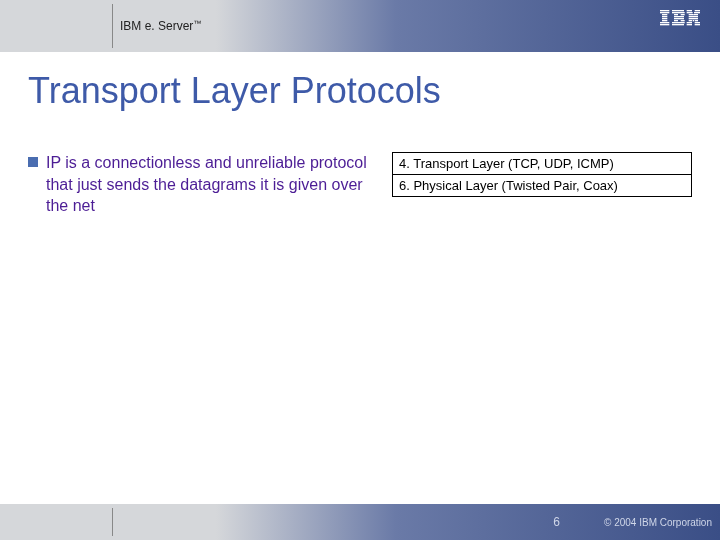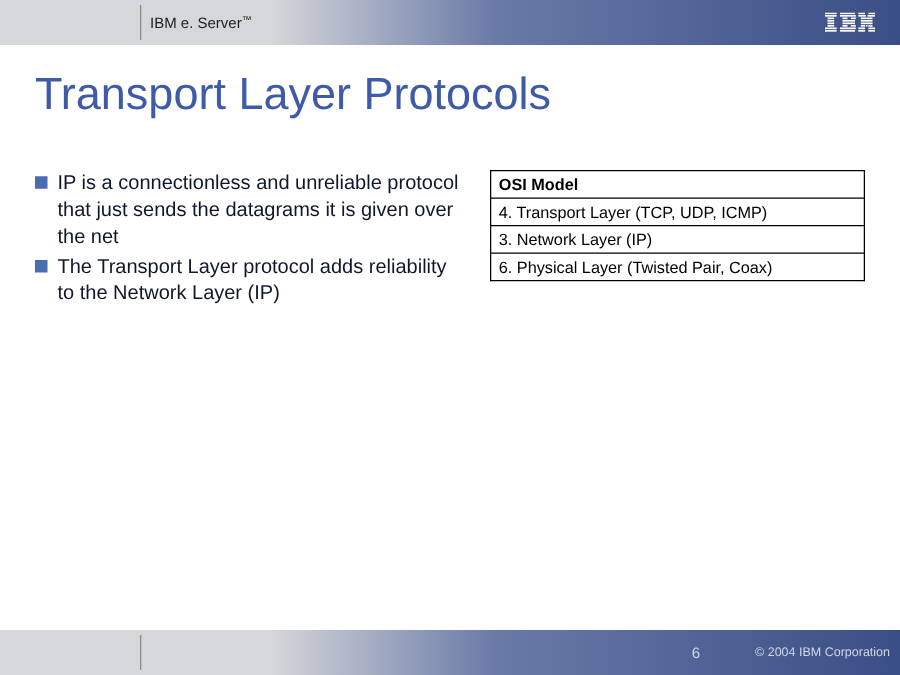--- a/index.html
+++ b/index.html
@@ -1,29 +1,29 @@
 <!DOCTYPE html>
 <html><head>
 <meta charset="utf-8">
 <style>
   * { margin: 0; padding: 0; box-sizing: border-box; }
   html, body { width: 720px; height: 540px; font-family: Arial, Helvetica, sans-serif; background: #fff; }
   .slide { width: 720px; height: 540px; position: relative; display: flex; flex-direction: column; }
-  .header { height: 36px; background: linear-gradient(to right, #d5d7da 0%, #d5d7da 30%, #6a7aa7 55%, #3a4e86 100%); display: flex; align-items: center; padding-left: 120px; position: relative; }
+  .header { height: 52px; background: linear-gradient(to right, #d5d7da 0%, #d5d7da 30%, #6a7aa7 55%, #3a4e86 100%); display: flex; align-items: center; padding-left: 120px; position: relative; }
   .header-brand { font-size: 12px; color: #222; }
   .header-brand sup { font-size: 8px; vertical-align: top; }
   .header-tick { position: absolute; left: 112px; top: 4px; bottom: 4px; width: 1px; background: #888; }
   .ibm-logo { position: absolute; right: 20px; top: 10px; }
   .ibm-logo svg { height: 16px; }
   .title { font-size: 36px; color: #3e5aa8; font-weight: 400; padding: 18px 0 0 28px; }
   .content { flex: 1; display: flex; padding: 40px 28px 0 28px; gap: 20px; }
   .bullets { flex: 1; }
   .bullet { display: flex; margin-bottom: 2px; }
   .bullet-marker { width: 10px; height: 10px; background: #4a6db0; margin-top: 5px; margin-right: 8px; flex-shrink: 0; }
-  .bullet-text { font-size: 16px; line-height: 1.35; color: #0f172a; }
+  .bullet-text { font-size: 16px; line-height: 1.35; color: #4c1d95; }
   .diagram { width: 300px; }
   .osi-table { border-collapse: collapse; width: 100%; }
   .osi-table th, .osi-table td { border: 1px solid #000; padding: 3px 6px; font-size: 13px; text-align: left; font-weight: 400; }
   .osi-table th { font-weight: 700; }
   .footer { height: 36px; background: linear-gradient(to right, #d5d7da 0%, #d5d7da 30%, #6a7aa7 55%, #3a4e86 100%); display: flex; align-items: center; position: relative; }
   .footer-tick { position: absolute; left: 112px; top: 4px; bottom: 4px; width: 1px; background: #888; }
   .footer-num { position: absolute; right: 160px; font-size: 12px; color: #cfd6e8; }
   .footer-copy { position: absolute; right: 8px; font-size: 10px; color: #cfd6e8; }
 </style>
 </head>
@@ -78,36 +78,26 @@
   </div>
 
   <div class="title">Transport Layer Protocols</div>
 
   <div class="content">
     <div class="bullets">
       <div class="bullet">
         <div class="bullet-marker"></div>
         <div class="bullet-text">IP is a connectionless and unreliable protocol that just sends the datagrams it is given over the net</div>
       </div>
-      <div class="bullet">
-        <div class="bullet-marker"></div>
-        <div class="bullet-text">The Transport Layer protocol adds reliability to the Network Layer (IP)</div>
-      </div>
     </div>
     <div class="diagram">
       <table class="osi-table">
         <tbody>
-            <tr>
-              <th>OSI Model</th>
-            </tr>
         <tr>
               <td>4. Transport Layer (TCP, UDP, ICMP)</td>
-            </tr>
-        <tr>
-              <td>3. Network Layer (IP)</td>
             </tr>
         <tr>
               <td>6. Physical Layer (Twisted Pair, Coax)</td>
             </tr>
       </tbody>
         </table>
     </div>
   </div>
 
   <div class="footer">

